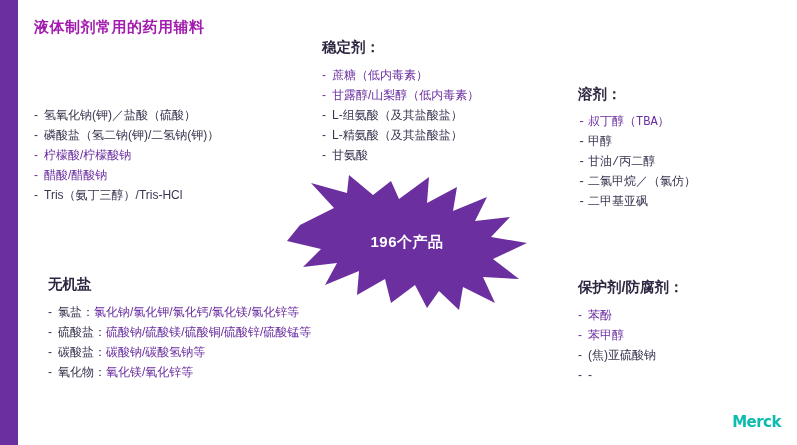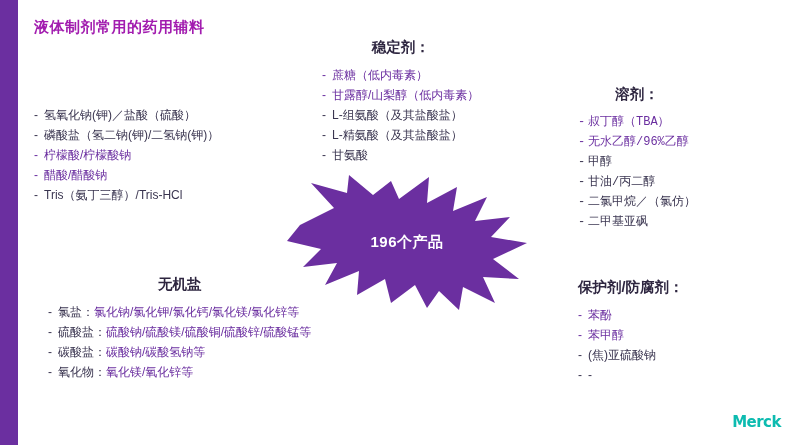--- a/index.html
+++ b/index.html
@@ -39,21 +39,20 @@
   }
   .block {
     position: absolute;
   }
   .block-title {
     font-size: 14.5px;
     font-weight: bold;
     color: #2e2640;
     margin-bottom: 8px;
     white-space: nowrap;
-    text-align: center;
   }
   .item {
     font-size: 12px;
     color: #3a3550;
     line-height: 20px;
     white-space: nowrap;
   }
   .item.purple {
     color: #6b2fa0;
   }
@@ -144,21 +143,20 @@
     <div class="item purple"><span class="dash">-</span><span>蔗糖（低内毒素）</span></div>
     <div class="item purple"><span class="dash">-</span><span>甘露醇/山梨醇（低内毒素）</span></div>
     <div class="item"><span class="dash">-</span><span>L-组氨酸（及其盐酸盐）</span></div>
     <div class="item"><span class="dash">-</span><span>L-精氨酸（及其盐酸盐）</span></div>
     <div class="item"><span class="dash">-</span><span>甘氨酸</span></div>
   </div>
 
   <div class="block" id="blk-solv">
     <div class="block-title">溶剂：</div>
     <div class="item purple"><span class="dash">-</span><span>叔丁醇（TBA）</span></div>
-    <div class="item purple"><span class="dash">-</span><span>无水乙醇/96%乙醇</span></div>
     <div class="item"><span class="dash">-</span><span>甲醇</span></div>
     <div class="item"><span class="dash">-</span><span>甘油/丙二醇</span></div>
     <div class="item"><span class="dash">-</span><span>二氯甲烷／（氯仿）</span></div>
     <div class="item"><span class="dash">-</span><span>二甲基亚砜</span></div>
   </div>
 
   <div class="block" id="blk-salt">
     <div class="block-title">无机盐</div>
     <div class="item"><span class="dash">-</span><span class="seg-dark">氯盐：</span><span class="seg-purple">氯化钠/氯化钾/氯化钙/氯化镁/氯化锌等</span></div>
     <div class="item"><span class="dash">-</span><span class="seg-dark">硫酸盐：</span><span class="seg-purple">硫酸钠/硫酸镁/硫酸铜/硫酸锌/硫酸锰等</span></div>

